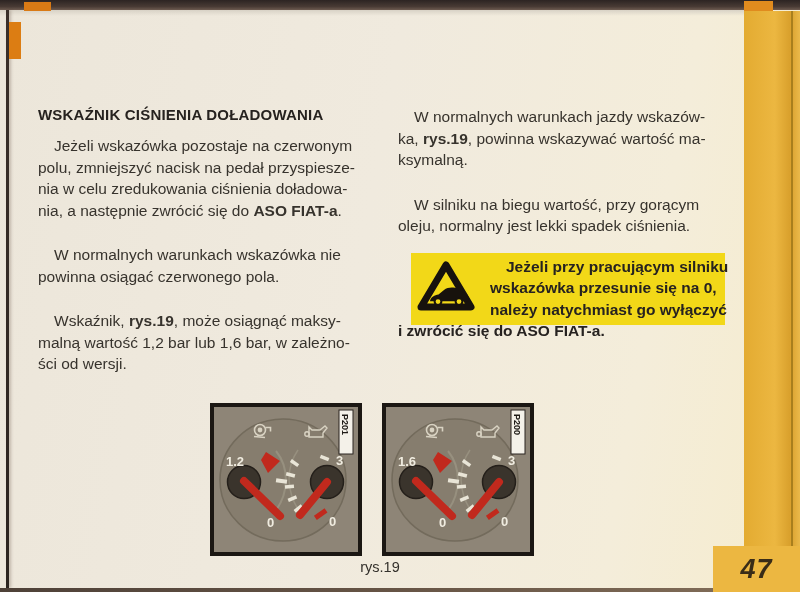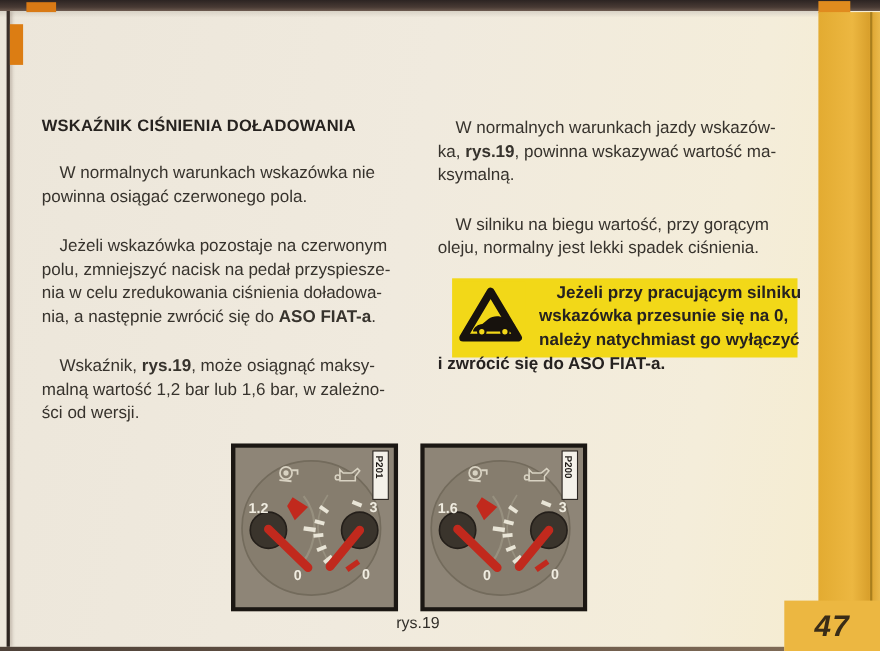--- a/index.html
+++ b/index.html
@@ -23,21 +23,21 @@
   .right-band{position:absolute;left:744px;top:11px;width:56px;height:581px;
     background:linear-gradient(to right,#e3ab31,#ecb741 55%,#d9a02c 82%,#eab94a);}
   .right-band::after{content:"";position:absolute;right:7px;top:0;bottom:0;width:2px;background:#a97f1d;}
   .pageno-box{position:absolute;left:713px;top:546px;width:87px;height:47px;background:#ecb741;
     display:flex;align-items:center;justify-content:center;box-sizing:border-box;}
   .pageno{font-size:27px;font-weight:700;color:#392c17;font-style:italic;letter-spacing:1px;}
   
   .col{position:absolute;top:106px;color:#37332d;}
   .col-left{left:38px;width:352px;}
   .col-right{left:398px;width:344px;}
-  .col h2{margin:0 0 23px 0;font-size:15px;line-height:18px;font-weight:700;
+  .col h2{margin:0 0 11px 0;font-size:15px;line-height:18px;font-weight:700;
     color:#26221f;letter-spacing:.2px;}
   .col p{margin:0 0 23px 0;font-size:15.5px;line-height:21.5px;
     white-space:pre-line;text-indent:16px;}
   .col p b{font-weight:700;}
   
   .warning{position:relative;margin-top:-4px;min-height:110px;}
   .warn-bg{position:absolute;left:13px;right:17px;top:-3px;height:72px;background:#f2d818;}
   .warn-icon{position:relative;z-index:1;float:left;width:64px;height:64px;margin:0 12px 0 16px;}
   .warn-text{position:relative;z-index:1;font-size:15.5px;line-height:22px;font-weight:700;
     color:#262220;white-space:pre-line;text-indent:14px;margin:0;}
@@ -58,26 +58,26 @@
   <div class="top-edge-hl"></div>
   <div class="top-orange-a"></div>
   <div class="top-orange-b"></div>
   <div class="left-edge"></div>
   <div class="left-orange-tab"></div>
   <div class="right-band"></div>
   <div class="bottom-edge"></div>
 
   <div class="col col-left">
     <h2>WSKAŹNIK CIŚNIENIA DOŁADOWANIA</h2>
-    <p><span>W normalnych warunkach wskazówka nie
-powinna osiągać czerwonego pola.</span></p>
     <p><span>Jeżeli wskazówka pozostaje na czerwonym
 polu, zmniejszyć nacisk na pedał przyspiesze-
 nia w celu zredukowania ciśnienia doładowa-
 nia, a następnie zwrócić się do </span><b>ASO FIAT-a</b><span>.</span></p>
+    <p><span>W normalnych warunkach wskazówka nie
+powinna osiągać czerwonego pola.</span></p>
     <p><span>Wskaźnik, </span><b>rys.19</b><span>, może osiągnąć maksy-
 malną wartość 1,2 bar lub 1,6 bar, w zależno-
 ści od wersji.</span></p>
   </div>
 
   <div class="col col-right">
     <p><span>W normalnych warunkach jazdy wskazów-
 ka, </span><b>rys.19</b><span>, powinna wskazywać wartość ma-
 ksymalną.</span></p>
     <p><span>W silniku na biegu wartość, przy gorącym

